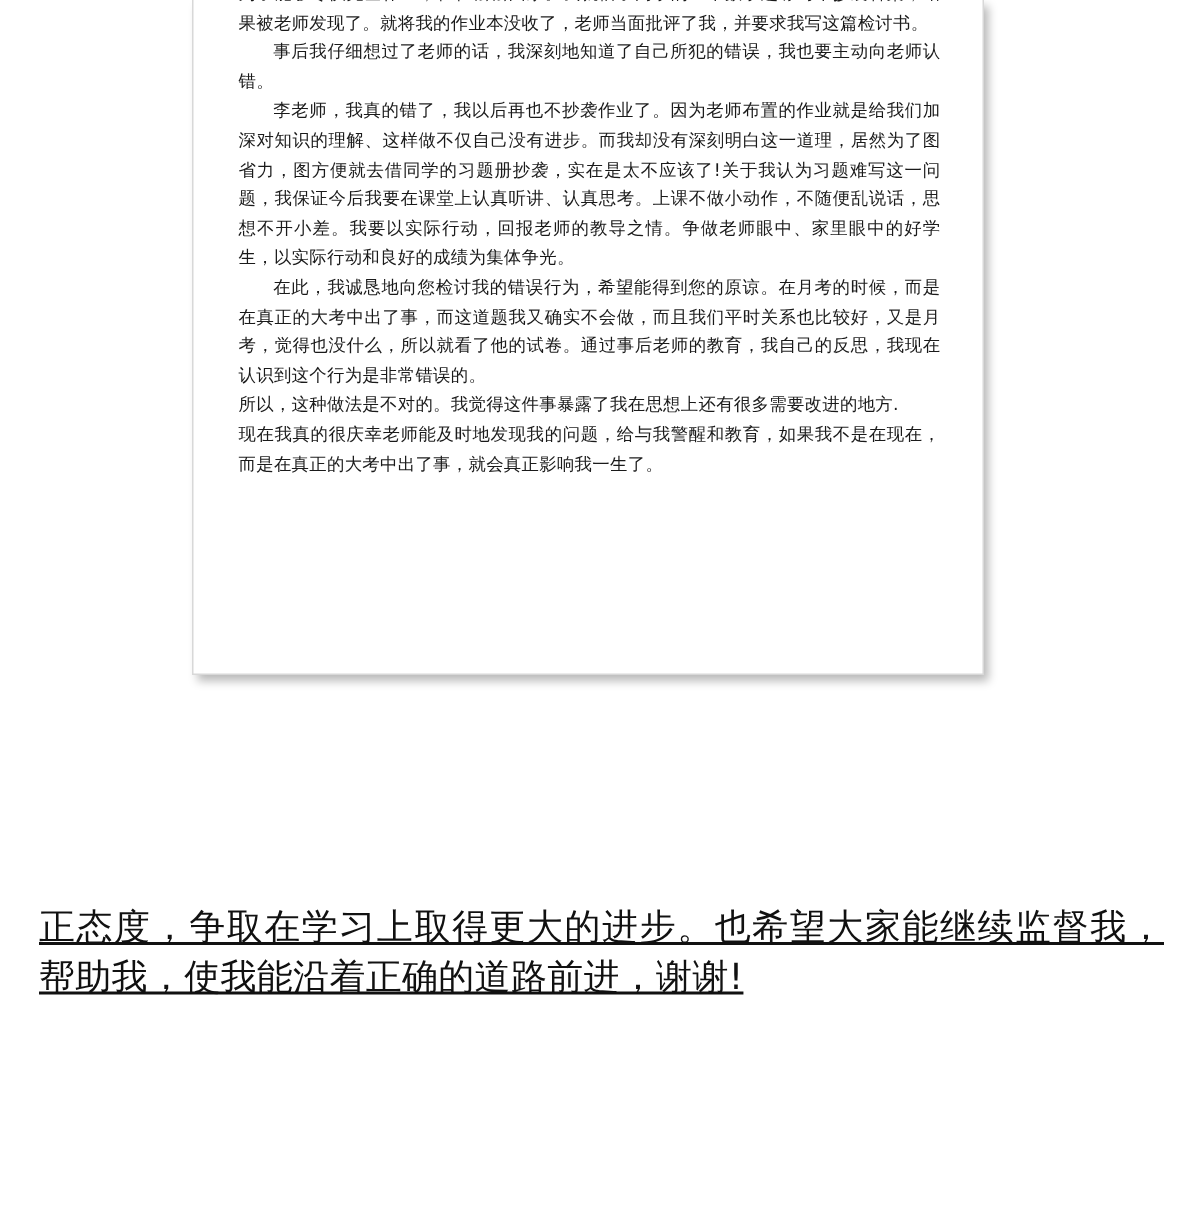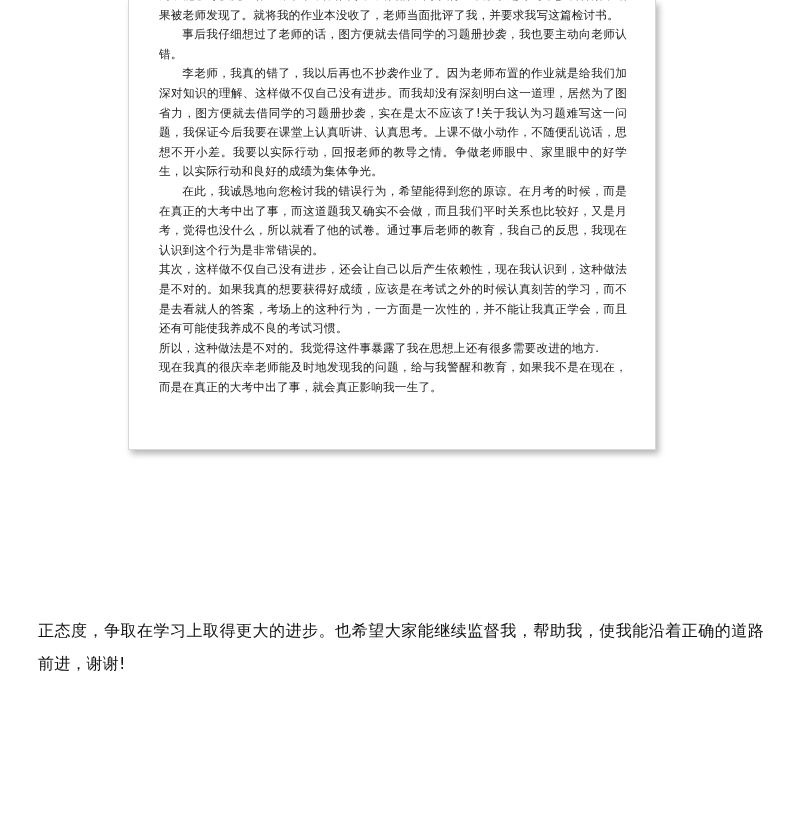--- a/index.html
+++ b/index.html
@@ -49,39 +49,39 @@
   .doc-p.indent { text-indent: 2em; }
 
   
   #tail-block {
     position: absolute;
     left: 22px;
     top: 598px;
     width: 758px;
   }
   #tail-text {
-    font-size: 16px;
+    font-size: 24px;
     line-height: 33px;
     color: #111111;
     text-align: justify;
     text-justify: inter-ideograph;
-    margin: 16px;
+    margin: 4px;
     letter-spacing: 0.2px;
+    text-decoration: underline;
   }
 </style>
 </head>
 <body>
 
 <div id="doc-card">
   <div id="doc-inner">
     <p class="doc-p">为了能够尽快完全作业，轻轻松松回家。我就借了同学的一本数学题练习本抄袭答案，结果被老师发现了。就将我的作业本没收了，老师当面批评了我，并要求我写这篇检讨书。</p>
-    <p class="doc-p indent">事后我仔细想过了老师的话，图方便就去借同学的习题册抄袭，我也要主动向老师认错。</p>
+    <p class="doc-p indent">事后我仔细想过了老师的话，我深刻地知道了自己所犯的错误，我也要主动向老师认错。</p>
     <p class="doc-p indent">李老师，我真的错了，我以后再也不抄袭作业了。因为老师布置的作业就是给我们加深对知识的理解、这样做不仅自己没有进步。而我却没有深刻明白这一道理，居然为了图省力，图方便就去借同学的习题册抄袭，实在是太不应该了!关于我认为习题难写这一问题，我保证今后我要在课堂上认真听讲、认真思考。上课不做小动作，不随便乱说话，思想不开小差。我要以实际行动，回报老师的教导之情。争做老师眼中、家里眼中的好学生，以实际行动和良好的成绩为集体争光。</p>
     <p class="doc-p indent">在此，我诚恳地向您检讨我的错误行为，希望能得到您的原谅。在月考的时候，而是在真正的大考中出了事，而这道题我又确实不会做，而且我们平时关系也比较好，又是月考，觉得也没什么，所以就看了他的试卷。通过事后老师的教育，我自己的反思，我现在认识到这个行为是非常错误的。</p>
-    <p class="doc-p">其次，这样做不仅自己没有进步，还会让自己以后产生依赖性，现在我认识到，这种做法是不对的。如果我真的想要获得好成绩，应该是在考试之外的时候认真刻苦的学习，而不是去看就人的答案，考场上的这种行为，一方面是一次性的，并不能让我真正学会，而且还有可能使我养成不良的考试习惯。</p>
     <p class="doc-p">所以，这种做法是不对的。我觉得这件事暴露了我在思想上还有很多需要改进的地方.</p>
     <p class="doc-p">现在我真的很庆幸老师能及时地发现我的问题，给与我警醒和教育，如果我不是在现在，而是在真正的大考中出了事，就会真正影响我一生了。</p>
 
   </div>
 </div>
 
 <div id="tail-block">
   <p id="tail-text">正态度，争取在学习上取得更大的进步。也希望大家能继续监督我，帮助我，使我能沿着正确的道路前进，谢谢!</p>
 </div>
 

